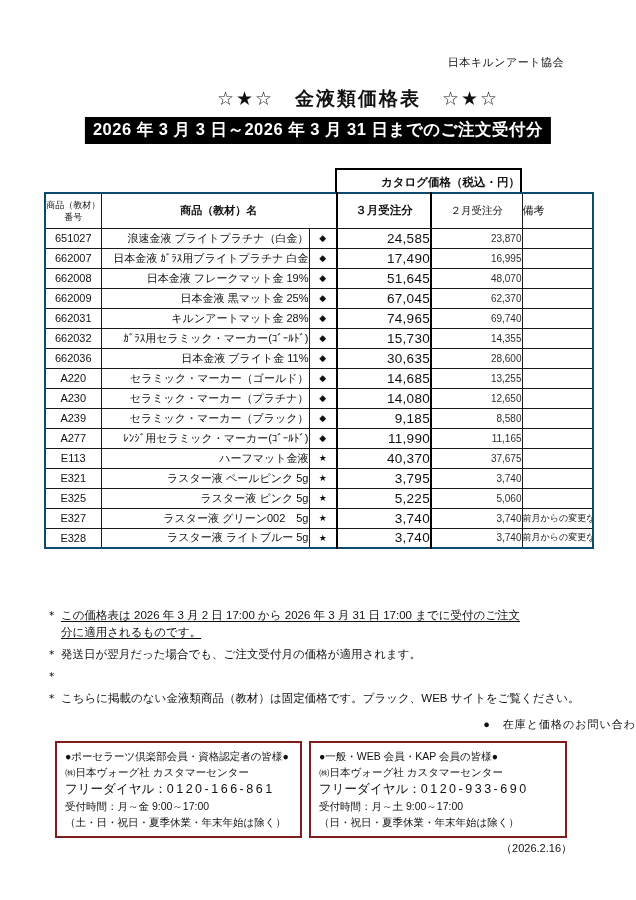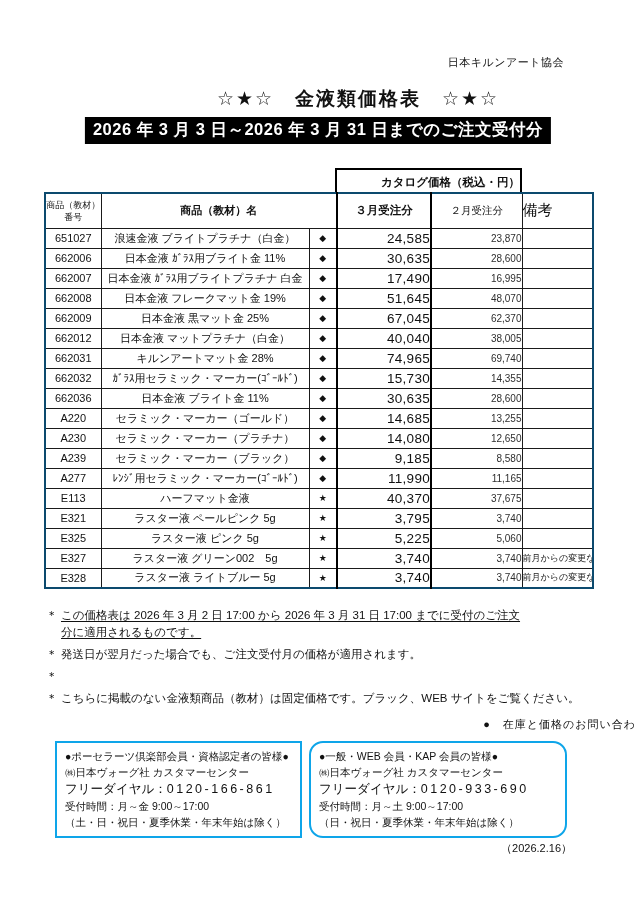--- a/index.html
+++ b/index.html
@@ -23,42 +23,42 @@
   table.price th,table.price td{border:1px solid #1a1a1a;box-sizing:border-box;
     overflow:hidden;white-space:nowrap;padding:0;}
   table.price th{height:35px;vertical-align:middle;background:#fff;}
   table.price td{height:20px;vertical-align:middle;}
   col.w-code{width:56px;}col.w-name{width:208px;}col.w-mark{width:28px;}
   col.w-march{width:94px;}col.w-feb{width:91px;}col.w-remark{width:71px;}
   .h-code{font-size:9px;font-weight:normal;text-align:center;line-height:12px;}
   .h-name{font-size:11px;font-weight:bold;text-align:center;}
   .h-march{font-size:11.5px;font-weight:bold;text-align:center;}
   .h-feb{font-size:10.5px;font-weight:normal;text-align:center;}
-  .h-remark{font-size:15px;font-weight:normal;text-align:left;padding-left:4px;}
+  .h-remark{font-size:11px;font-weight:normal;text-align:left;padding-left:4px;}
   .c-code{text-align:center;font-size:11px;}
-  .c-name{text-align:center;padding-left:5px;font-size:11px;}
+  .c-name{text-align:right;padding-left:5px;font-size:11px;}
   .c-mark{text-align:center;font-size:9px;border-left:1px dotted #444 !important;}
   .c-march,.h-march{border-left:2px solid #000 !important;border-right:2px solid #000 !important;}
   .c-march{text-align:right;padding-right:10px;font-size:13.5px;letter-spacing:.3px;}
   .c-feb{text-align:right;padding-right:8px;font-size:10px;color:#2e2e2e;}
   .c-remark{text-align:left;padding-left:3px;font-size:9px;color:#222;}
   
   .notes{position:absolute;top:607px;left:46px;width:552px;font-size:11.5px;}
   .note{display:flex;margin-bottom:5px;line-height:17px;}
   .note-star{width:15px;flex:none;}
   .note-line{display:block;}
   .note-line.u{text-decoration:underline;text-underline-offset:2px;}
   
   .contact-heading{position:absolute;top:717px;left:0;width:100%;text-align:right;
     font-size:11px;letter-spacing:1px;margin-left:44px;}
   .boxes{position:absolute;top:741px;left:55px;display:flex;gap:7px;}
-  .cbox{box-sizing:border-box;border:2px solid #0ea5e9;padding:5px 8px 6px;
+  .cbox{box-sizing:border-box;border:2px solid #7f1d1d;padding:5px 8px 6px;
     font-size:10.5px;line-height:16px;background:#fff;}
   .cbox.left{width:247px;}
-  .cbox.right{width:258px;border-radius:14px;}
+  .cbox.right{width:258px;}
   .cbox .phone-line{font-size:12.5px;margin:1px 0;}
   .cbox .phone-num{letter-spacing:2.5px;}
   .date-note{position:absolute;top:841px;right:64px;font-size:11px;}
 </style>
 </head>
 <body>
 
 <div class="page">
 
   <div class="org">日本キルンアート協会</div>
@@ -93,28 +93,20 @@
       <tbody>
           <tr>
             <td class="c-code">651027</td>
             <td class="c-name">浪速金液 ブライトプラチナ（白金）</td>
             <td class="c-mark">◆</td>
             <td class="c-march">24,585</td>
             <td class="c-feb">23,870</td>
             <td class="c-remark"></td>
           </tr>
           <tr>
-            <td class="c-code">662006</td>
-            <td class="c-name">日本金液 ｶﾞﾗｽ用ブライト金 11%</td>
-            <td class="c-mark">◆</td>
-            <td class="c-march">30,635</td>
-            <td class="c-feb">28,600</td>
-            <td class="c-remark"></td>
-          </tr>
-          <tr>
             <td class="c-code">662007</td>
             <td class="c-name">日本金液 ｶﾞﾗｽ用ブライトプラチナ 白金</td>
             <td class="c-mark">◆</td>
             <td class="c-march">17,490</td>
             <td class="c-feb">16,995</td>
             <td class="c-remark"></td>
           </tr>
           <tr>
             <td class="c-code">662008</td>
             <td class="c-name">日本金液 フレークマット金 19%</td>
@@ -122,28 +114,20 @@
             <td class="c-march">51,645</td>
             <td class="c-feb">48,070</td>
             <td class="c-remark"></td>
           </tr>
           <tr>
             <td class="c-code">662009</td>
             <td class="c-name">日本金液 黒マット金 25%</td>
             <td class="c-mark">◆</td>
             <td class="c-march">67,045</td>
             <td class="c-feb">62,370</td>
-            <td class="c-remark"></td>
-          </tr>
-          <tr>
-            <td class="c-code">662012</td>
-            <td class="c-name">日本金液 マットプラチナ（白金）</td>
-            <td class="c-mark">◆</td>
-            <td class="c-march">40,040</td>
-            <td class="c-feb">38,005</td>
             <td class="c-remark"></td>
           </tr>
           <tr>
             <td class="c-code">662031</td>
             <td class="c-name">キルンアートマット金 28%</td>
             <td class="c-mark">◆</td>
             <td class="c-march">74,965</td>
             <td class="c-feb">69,740</td>
             <td class="c-remark"></td>
           </tr>

